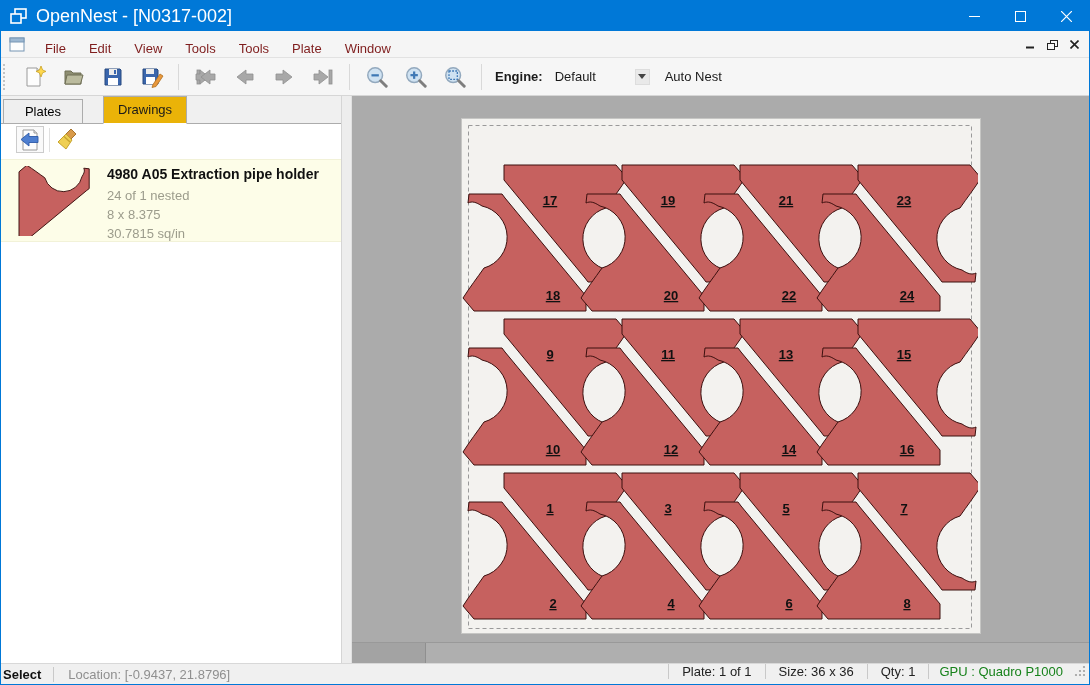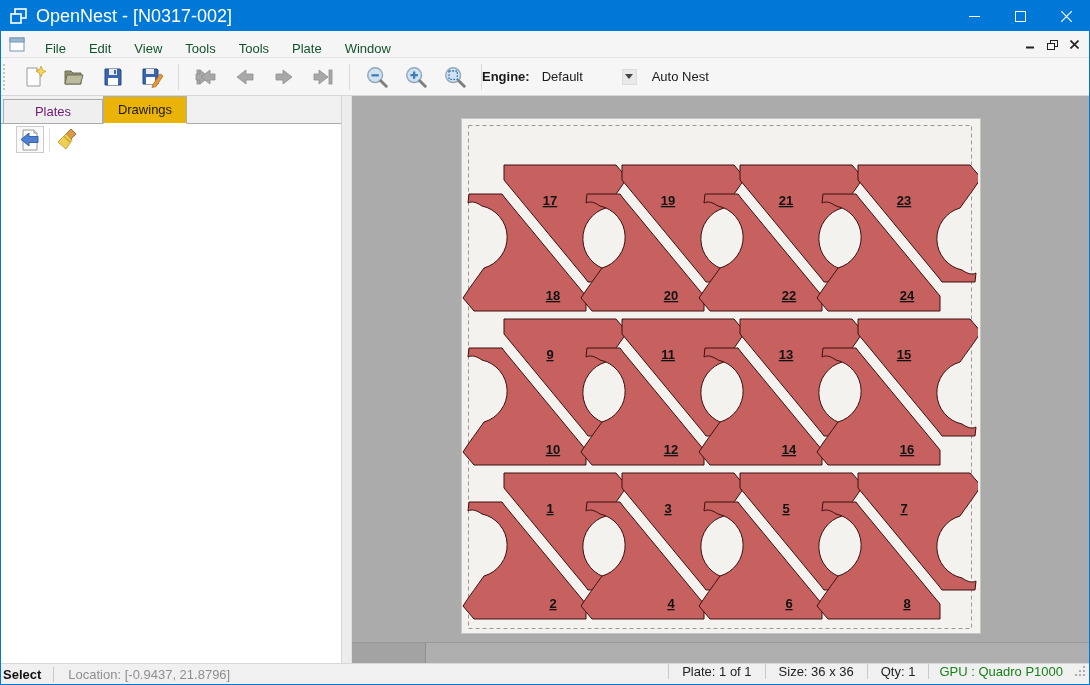--- a/index.html
+++ b/index.html
@@ -12,38 +12,38 @@
   }
   
   .titlebar { position:absolute; left:0; top:0; width:1088px; height:30px; background:#0078D7; display:flex; align-items:center; }
   .titlebar .appicon { margin:0 9px 0 9px; width:17px; height:17px; }
   .titlebar .title { color:#fff; font-size:18px; }
   .caption-btns { position:absolute; right:0; top:0; display:flex; height:30px; }
   .cap-btn { width:46px; height:30px; display:flex; align-items:center; justify-content:center; }
   
   .menubar { position:absolute; left:0; top:30px; width:1088px; height:27px; background:#F5F5F5; border-bottom:1px solid #E2E2E2; display:flex; align-items:center; }
   .mdi-icon { margin:0 10px 0 8px; width:16px; height:15px; }
-  .menu-item { padding:4px 10px; margin-right:3px; color:#14532d;margin-top:9px; }
+  .menu-item { padding:4px 10px; margin-right:3px; color:#7f1d1d;margin-top:9px; }
   .mdi-ctrls { position:absolute; right:4px; top:0; height:27px; display:flex; align-items:center; }
   .mdi-btn { width:22px; height:20px; display:flex; align-items:center; justify-content:center; }
   
   .toolbar { position:absolute; left:0; top:57px; width:1088px; height:38px; background:#F6F6F6; border-bottom:1px solid #D6D6D6; display:flex; align-items:center; }
   .grip { width:5px; height:26px; margin-left:2px; border-left:2px dotted #C3C3C3; }
   .tb-btn { width:24px; height:24px; margin-left:15px; display:flex; align-items:center; justify-content:center; }
   .tb-sep { width:1px; height:26px; background:#D9D9D9; margin-left:14px; }
-  .engine-label { font-weight:bold; }
+  .engine-label { font-weight:bold; margin-left:13px; }
   .engine-value { margin-left:12px; width:72px; }
   .combo-btn { width:15px; height:16px; background:#E9E9E9; border:1px solid #DDD; display:flex; align-items:center; justify-content:center; margin-left:8px; }
   .autonest { margin-left:9px; padding:4px 6px; }
   
   .main { position:absolute; left:0; top:95px; width:1088px; height:567px; display:flex; }
   .panel { width:341px; background:#fff; border-right:1px solid #D5D5D5; position:relative; }
   .tabstrip { height:28px; background:#F0F0F0; border-bottom:1px solid #ACACAC; position:relative; }
   .tab { position:absolute; bottom:0; text-align:center; }
-  .tab-inactive { left:2px; width:100px; height:24px; background:#EFEFEF; border:1px solid #ACACAC; border-bottom:none; line-height:23px; color:#701a75; }
+  .tab-inactive { left:2px; width:80px; height:24px; background:#EFEFEF; border:1px solid #ACACAC; border-bottom:none; line-height:23px; color:#000000; }
   .tab-active { left:102px; width:84px; height:28px; background:#eab308; border:1px solid #ACACAC; border-bottom:1px solid #fff; line-height:26px; margin-bottom:-1px; z-index:2; }
   .panel-toolbar { height:31px; background:#fff; display:flex; align-items:center; }
   .pt-btn1 { width:28px; height:27px; margin-left:15px; border:1px solid #CCCCCC; background:#FAFAFA; display:flex; align-items:center; justify-content:center; }
   .pt-sep { width:1px; height:24px; background:#E0E0E0; margin-left:5px; }
   .pt-btn2 { width:26px; height:26px; margin-left:5px; display:flex; align-items:center; justify-content:center; }
   .drawing-item { margin-top:4px; height:83px; background:#FDFDE8; border-top:1px solid #F2F2D8; border-bottom:1px solid #F2F2D8; display:flex; position:relative; }
   .thumb { margin:6px 0 0 12px; width:84px; height:70px; }
   .item-text { margin-left:10px; margin-top:6px; }
   .item-title { font-weight:bold; font-size:14px; color:#111; margin-bottom:4px; }
   .item-meta { color:#9C9C8C; font-size:13px; line-height:19px; }
@@ -233,20 +233,31 @@
           <path d="M19,7.5 L10,7.5 L10,4 L2,10.5 L10,17 L10,13.5 L19,13.5 Z" fill="#4E7FD0" stroke="#2C5AA8" stroke-width="0.9"></path>
         </svg>
       </div>
       <div class="pt-sep"></div>
       <div class="pt-btn2">
         <svg width="23" height="23" viewBox="0 0 23 23">
           <path d="M14,1 L19,6 L13,12 L8,7 Z" fill="#D89A4A" stroke="#A8742E"></path>
           <path d="M9,6 L15,12 L9,21 L1,14 Z" fill="#EFCF54" stroke="#C7A42E"></path>
           <path d="M7,8.5 L13,14" stroke="#C7A42E" stroke-width="1.4"></path>
         </svg>
+      </div>
+    </div>
+    <div class="drawing-item">
+      <svg class="thumb" viewBox="0 0 84 70">
+        <path id="thumb-part" d="M0,0 L112,0 L123,13 C116,24 109,33 102,43 A32,32 0 0 0 104,105 C110,109 114,110 118,108 L117,117 L84,117 L81,113 L0,15 Z" fill="#C6615F" stroke="#3C100F" stroke-width="1.6" transform="translate(6,73) rotate(-90) scale(0.6)"></path>
+      </svg>
+      <div class="item-text">
+        <div class="item-title">4980 A05 Extraction pipe holder</div>
+        <div class="item-meta">24 of 1 nested</div>
+        <div class="item-meta">8 x 8.375</div>
+        <div class="item-meta">30.7815 sq/in</div>
       </div>
     </div>
   </div>
 
   <div class="splitter"></div>
 
   <div class="canvas">
     <div class="plate">
       <svg id="plate-svg" width="516" height="516" viewBox="0 0 516 516">
         <rect x="6.5" y="6.5" width="503" height="503" fill="none" stroke="#9A9A9A" stroke-width="1" stroke-dasharray="4,3"></rect>

